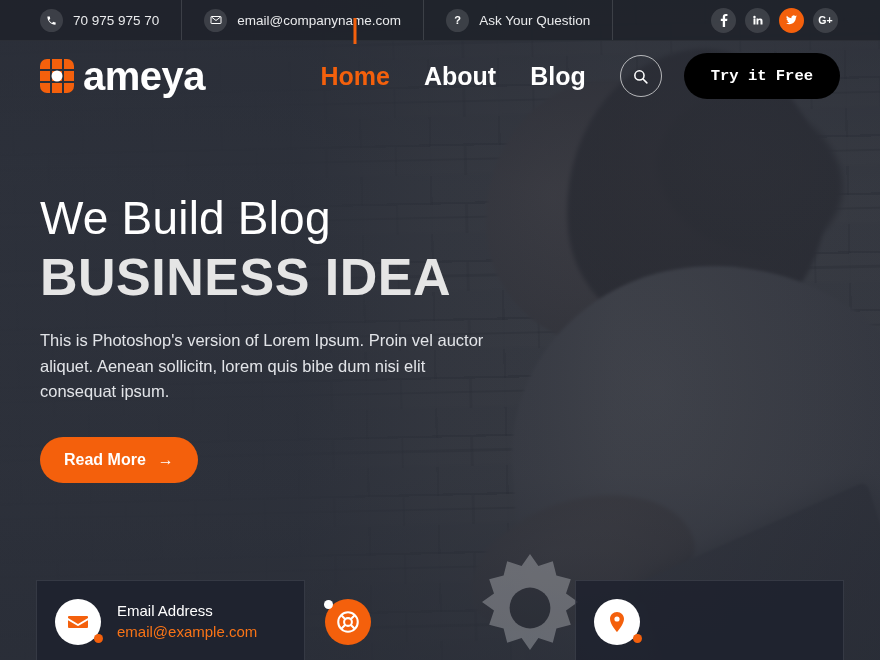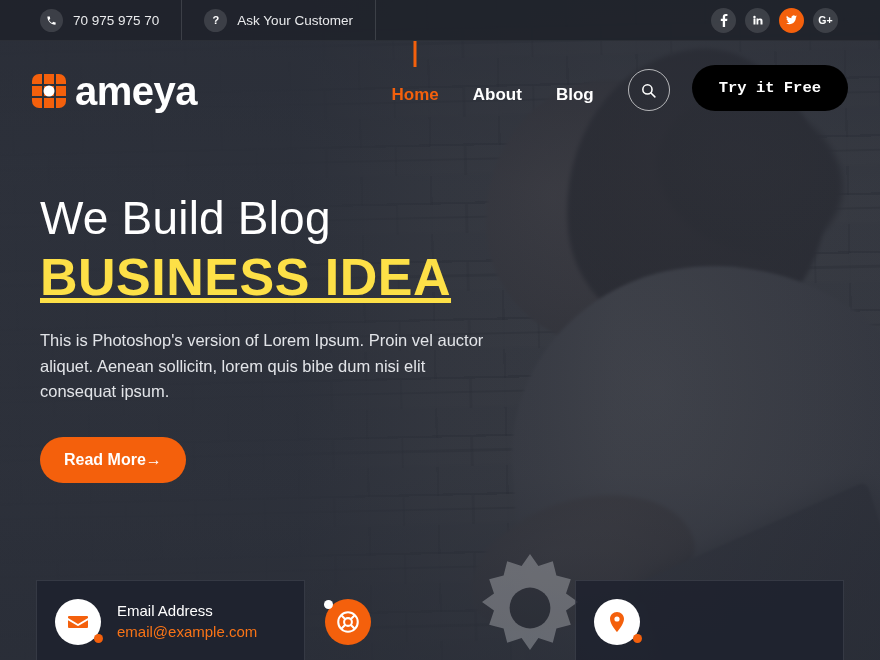--- a/index.html
+++ b/index.html
@@ -183,22 +183,22 @@
     cursor: pointer;
   }
   .soc.active { background: #f4600c; }
 
   
   .header {
     position: relative;
     z-index: 6;
     height: 70px;
     display: flex;
-    align-items: flex-end;
-    padding: 0 32px;
+    align-items: center;
+    padding: 0 40px;
   }
   .logo {
     display: flex;
     align-items: center;
     gap: 9px;
   }
   .logo-mark {
     width: 34px; height: 34px;
     display: grid;
     grid-template-columns: repeat(3, 1fr);
@@ -230,21 +230,21 @@
   .nav {
     margin-left: auto;
     display: flex;
     align-items: center;
     gap: 34px;
     margin-right: 34px;
   }
   .nav a {
     position: relative;
     color: #ffffff;
-    font-size: 17px;
+    font-size: 25px;
     font-weight: bold;
     text-decoration: none;
     padding: 6px 0;
     cursor: pointer;
   }
   .nav a.active { color: #f4600c; }
   .nav a.active::before {
     content: "";
     position: absolute;
     left: 50%;
@@ -285,25 +285,24 @@
   .hero h1 {
     font-size: 46px;
     font-weight: normal;
     color: #ffffff;
     line-height: 1.28;
     letter-spacing: 0.2px;
   }
   .hero h1 .strong {
     display: block;
     font-weight: bold;
-    color: #fde047;
+    color: #e5e5e5;
     font-size: 52px;
     letter-spacing: 0.5px;
     line-height: 1.12;
-    text-decoration: underline;
   }
   .hero p {
     margin-top: 22px;
     color: #e2e4e8;
     font-size: 16.5px;
     line-height: 1.55;
     width: 455px;
   }
   .read-more {
     margin-top: 32px;
@@ -311,21 +310,21 @@
     color: #ffffff;
     border: none;
     border-radius: 24px;
     padding: 14px 24px;
     font-size: 16px;
     font-weight: bold;
     cursor: pointer;
     font-family: inherit;
     display: inline-flex;
     align-items: center;
-    gap: 0;
+    gap: 12px;
   }
 
   
   .cards {
     position: absolute;
     z-index: 7;
     left: 36px;
     bottom: -3px;
     width: 808px;
     display: flex;
@@ -415,26 +414,35 @@
 
     <div class="tb-item">
       <span class="tb-ico">
         <svg width="11" height="11" viewBox="0 0 24 24" fill="currentColor">
           <path d="M6.6 10.8c1.4 2.8 3.8 5.2 6.6 6.6l2.2-2.2c.3-.3.7-.4 1-.2 1.2.4 2.4.6 3.6.6.6 0 1 .4 1 1V20c0 .6-.4 1-1 1C10.6 21 3 13.4 3 4c0-.6.4-1 1-1h3.5c.6 0 1 .4 1 1 0 1.3.2 2.5.6 3.6.1.4 0 .8-.2 1l-2.3 2.2z"></path>
         </svg>
       </span>
       <span>70 975 975 70</span>
     </div>
 
+    <div class="tb-item">
+      <span class="tb-ico">
+        <svg width="12" height="12" viewBox="0 0 24 24" fill="none" stroke="currentColor" stroke-width="2">
+          <rect x="2" y="5" width="20" height="14" rx="1"></rect>
+          <path d="M3 6l9 7 9-7"></path>
+        </svg>
+      </span>
+      <span>email@companyname.com</span>
+    </div>
 
     <div class="tb-item">
       <span class="tb-ico">
         <span style="font-size:11px;font-weight:bold;line-height:1;">?</span>
       </span>
-      <span>Ask Your Customer</span>
+      <span>Ask Your Question</span>
     </div>
 
     <div class="tb-spacer"></div>
 
     <div class="tb-social">
       <span class="soc">
         <svg width="8" height="13" viewBox="0 0 10 18" fill="currentColor">
           <path d="M6.5 18V9.8h2.8l.4-3.2H6.5V4.5c0-.9.3-1.6 1.6-1.6h1.7V0C9.5 0 8.5 0 7.3 0 4.9 0 3.3 1.5 3.3 4.2v2.4H.6v3.2h2.7V18h3.2z"></path>
         </svg>
       </span>

